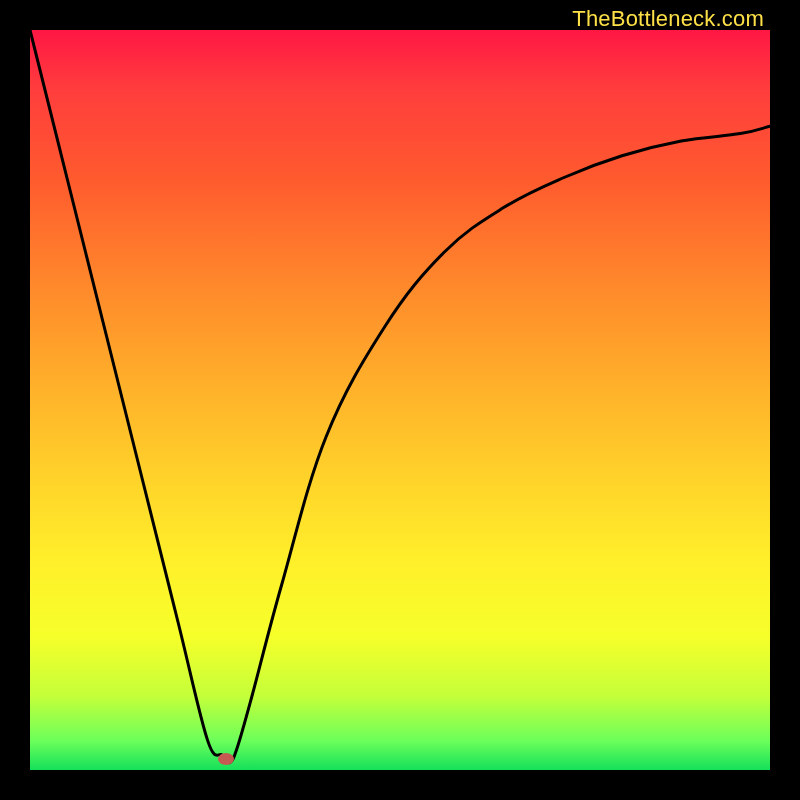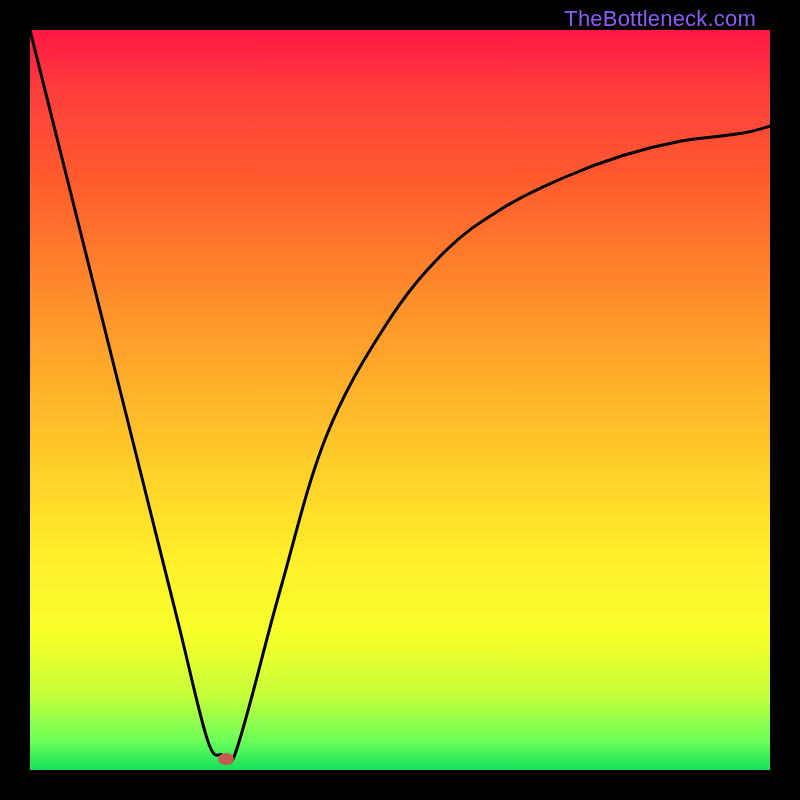--- a/index.html
+++ b/index.html
@@ -35,22 +35,22 @@
       #fff02a 72%,
       #f6ff2a 82%,
       #c4ff3a 90%,
       #6dff5a 96%,
       #14e05a 100%
     );
   }
   .watermark {
     position: absolute;
     top: 6px;
-    right: 44px;
-    color: #8b5cf6;
+    right: 36px;
+    color: #fde047;
     font-size: 22px;
     font-weight: 500;
     letter-spacing: 0.2px;
   }
   svg.curve {
     position: absolute;
     left: 0;
     top: 0;
     width: 740px;
     height: 740px;

